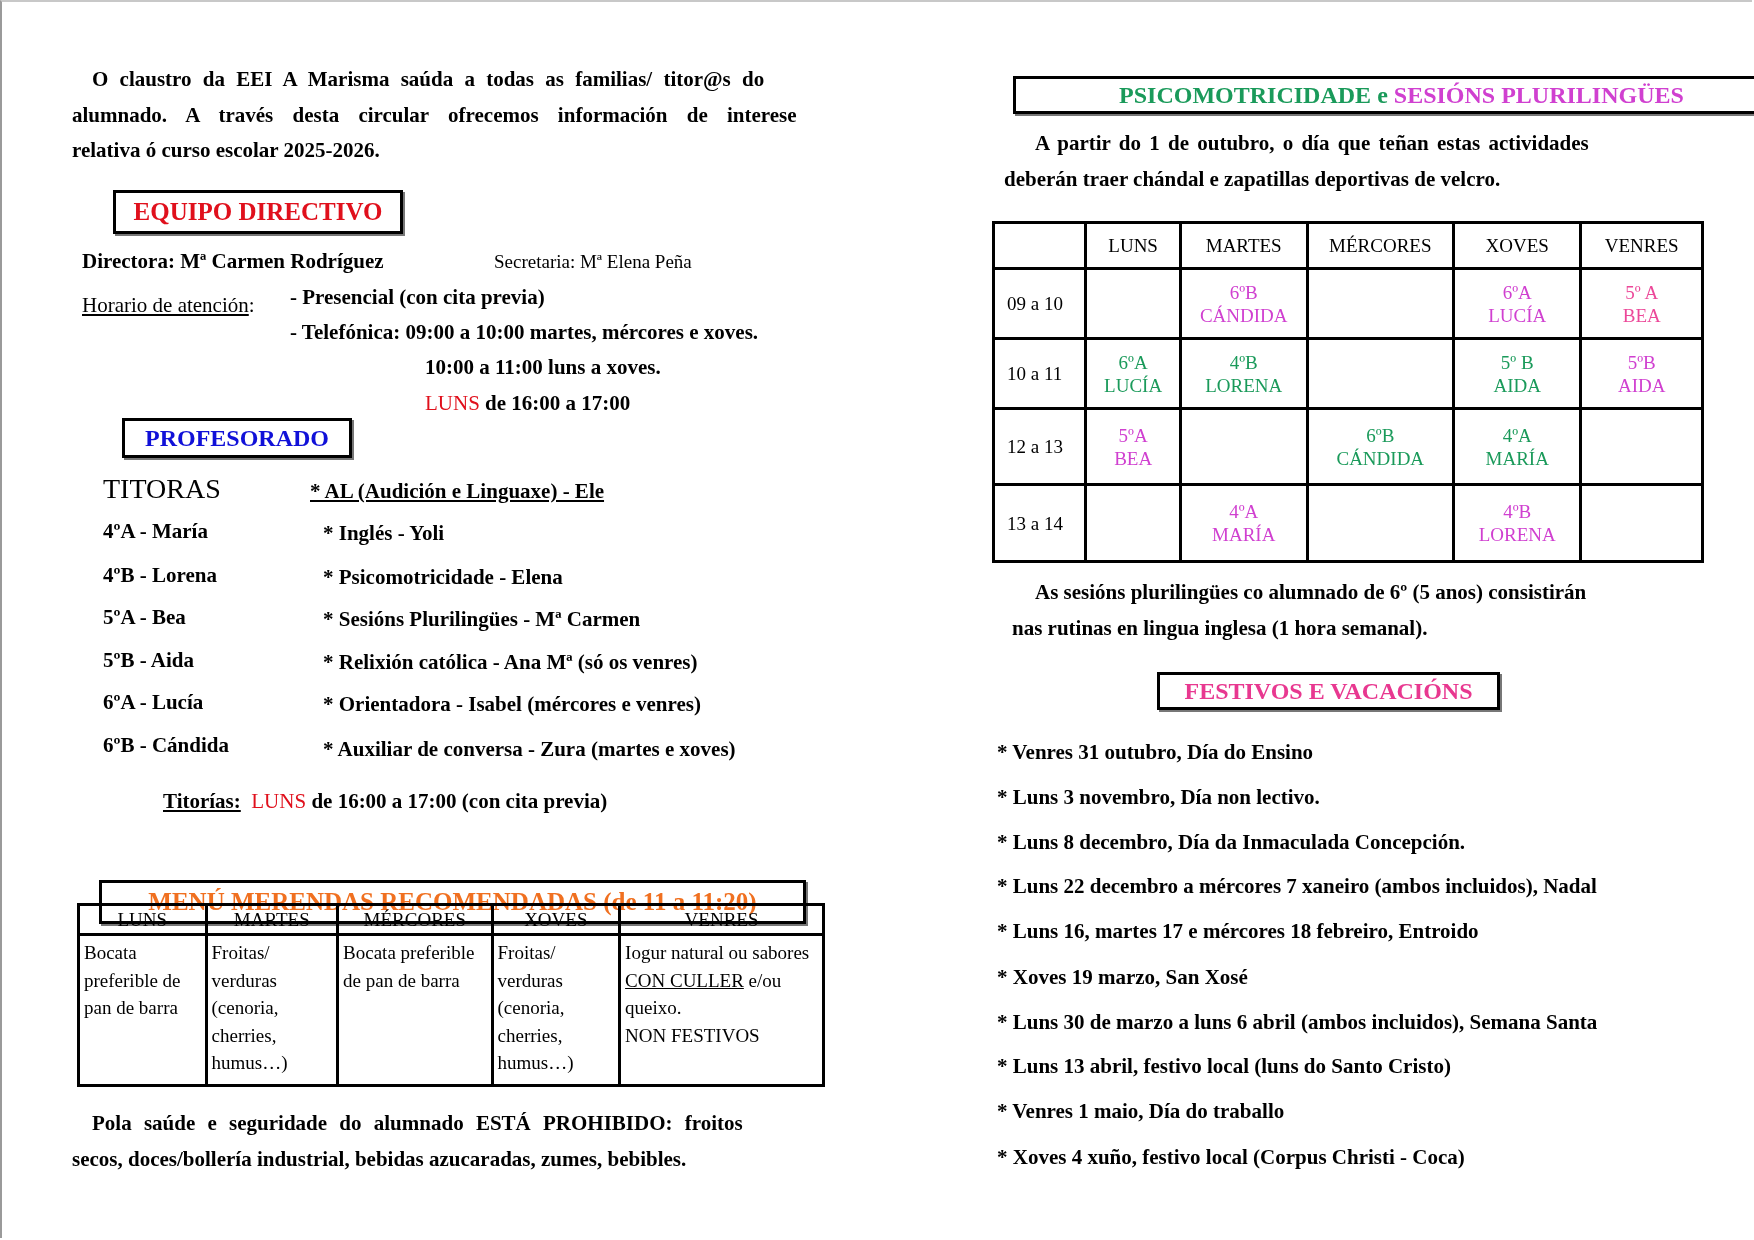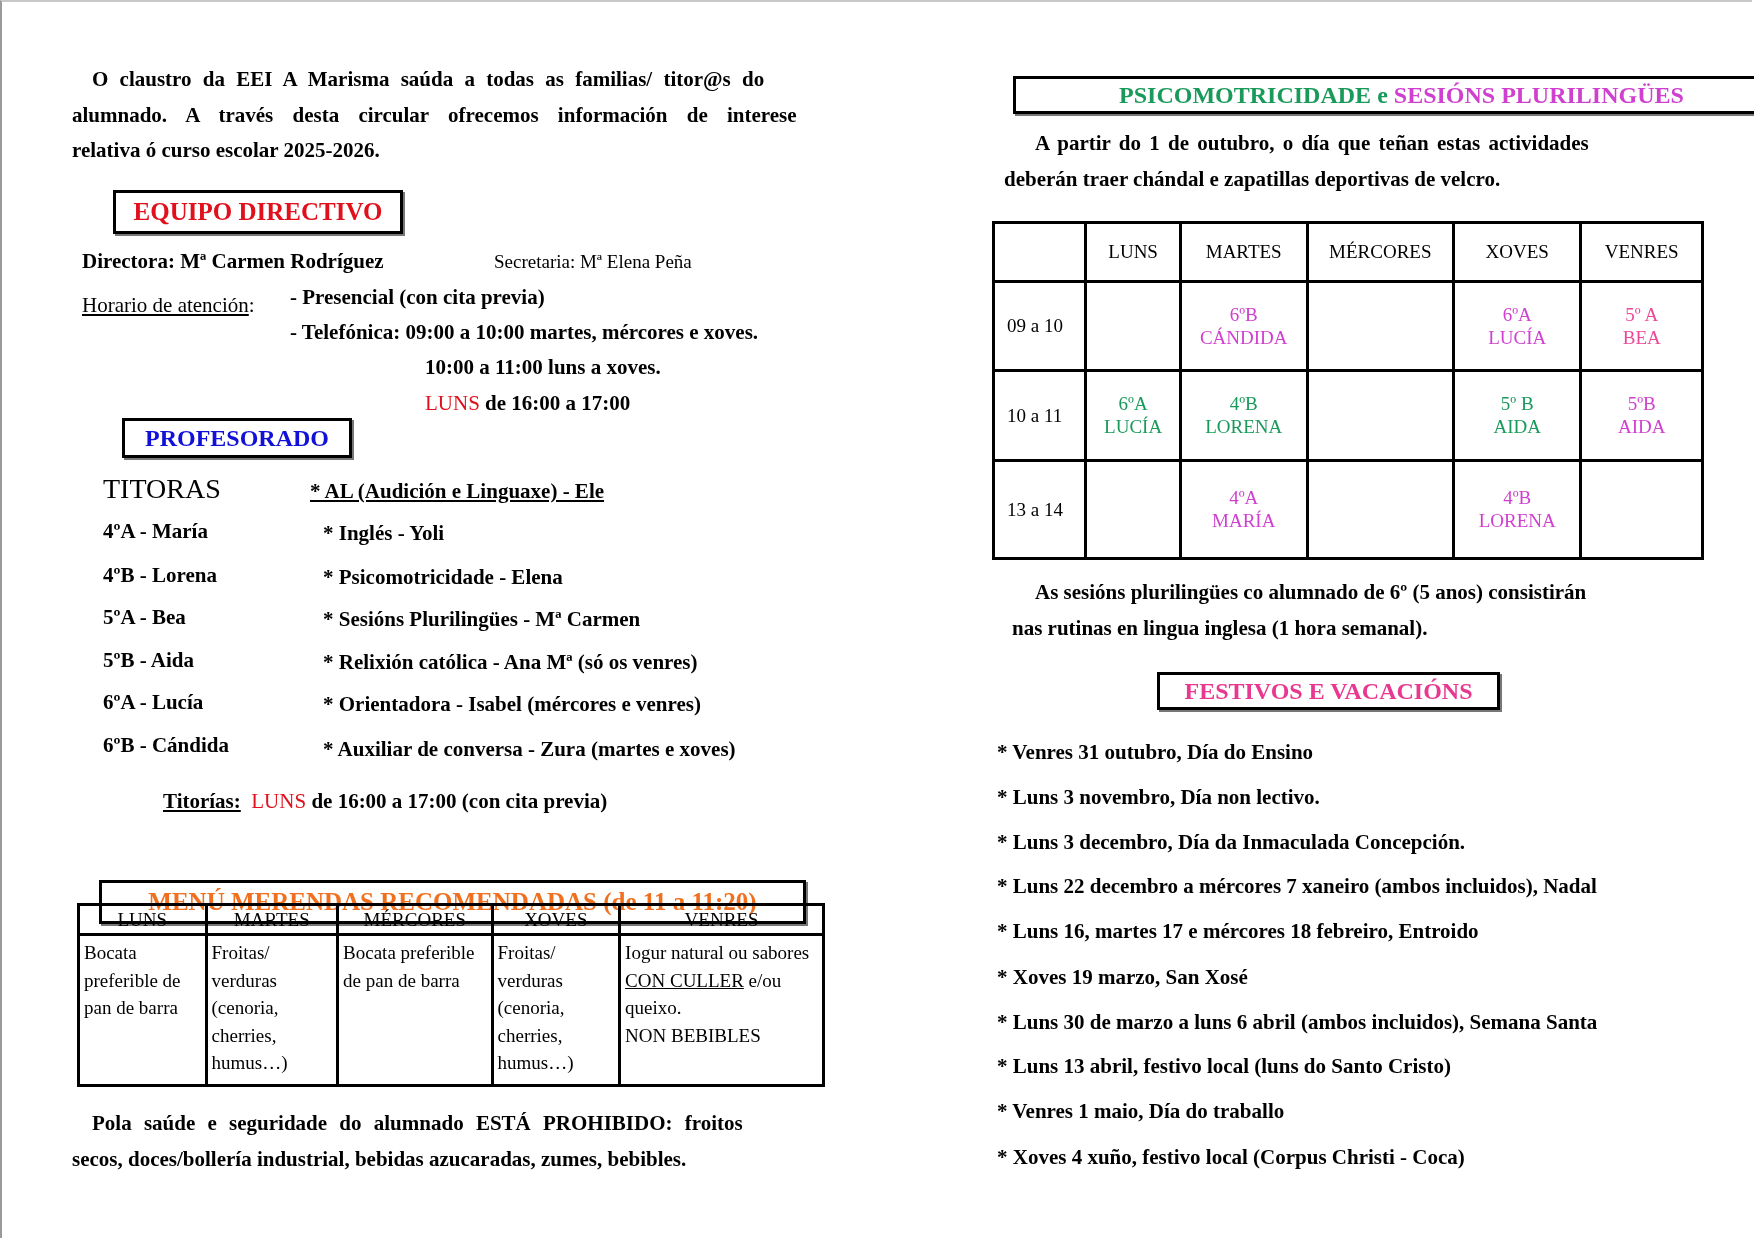--- a/index.html
+++ b/index.html
@@ -103,21 +103,21 @@
     <th>XOVES</th>
     <th>VENRES</th>
   </tr>
   <tr>
     <td>Bocata preferible de pan de barra</td>
     <td>Froitas/ verduras (cenoria, cherries, humus…)</td>
     <td>Bocata preferible de pan de barra</td>
     <td>Froitas/ verduras (cenoria, cherries, humus…)</td>
     <td>
       <span>Iogur natural ou sabores </span><span class="u">CON CULLER</span><span> e/ou queixo.</span><br>
-      <span>NON BEBIBLES</span>
+      <span>NON FESTIVOS</span>
     </td>
   </tr>
 </tbody>
   </table>
 
 <div class="abs txtb justify" style="left:72px; top:1111px; width:782px; text-indent:20px; word-spacing:7px;">Pola saúde e seguridade do alumnado ESTÁ PROHIBIDO: froitos</div>
 <div class="abs txtb" style="left:72px; top:1147px;">secos, doces/bollería industrial, bebidas azucaradas, zumes, bebibles.</div>
 
 <div class="box" style="left:1013px; top:76px; width:777px; height:38px; font-size:24px;">
   <span class="green">PSICOMOTRICIDADE</span>
@@ -175,20 +175,37 @@
     <td></td>
     <td style="color: rgb(26, 154, 90);">
           <div>5º B</div>
           <div>AIDA</div>
         </td>
     <td style="color: rgb(208, 64, 208);">
           <div>5ºB</div>
           <div>AIDA</div>
         </td>
   </tr>
+  <tr style="height:76px">
+    <td class="time">12 a 13</td>
+    <td style="color: rgb(208, 64, 208);">
+          <div>5ºA</div>
+          <div>BEA</div>
+        </td>
+    <td></td>
+    <td style="color: rgb(26, 154, 90);">
+          <div>6ºB</div>
+          <div>CÁNDIDA</div>
+        </td>
+    <td style="color: rgb(26, 154, 90);">
+          <div>4ºA</div>
+          <div>MARÍA</div>
+        </td>
+    <td></td>
+  </tr>
   <tr style="height:77px">
     <td class="time">13 a 14</td>
     <td></td>
     <td style="color: rgb(208, 64, 208);">
           <div>4ºA</div>
           <div>MARÍA</div>
         </td>
     <td></td>
     <td style="color: rgb(208, 64, 208);">
           <div>4ºB</div>
@@ -200,21 +217,21 @@
   </table>
 
 <div class="abs txtb" style="left:1035px; top:580px;">As sesións plurilingües co alumnado de 6º (5 anos) consistirán</div>
 <div class="abs txtb" style="left:1012px; top:616px;">nas rutinas en lingua inglesa (1 hora semanal).</div>
 
 <div class="box pink" style="left:1157px; top:672px; width:343px; height:38px; font-size:24px;">FESTIVOS E VACACIÓNS</div>
 
 <div>
   <div class="abs txtb" style="left:997px; top:740px;">* Venres 31 outubro,  Día do Ensino</div>
   <div class="abs txtb" style="left:997px; top:785px;">* Luns 3 novembro, Día non lectivo.</div>
-  <div class="abs txtb" style="left:997px; top:830px;">* Luns 3 decembro, Día da Inmaculada Concepción.</div>
+  <div class="abs txtb" style="left:997px; top:830px;">* Luns 8 decembro, Día da Inmaculada Concepción.</div>
   <div class="abs txtb" style="left:997px; top:874px;">*  Luns 22 decembro a mércores 7 xaneiro (ambos incluidos), Nadal</div>
   <div class="abs txtb" style="left:997px; top:919px;">* Luns 16, martes 17 e mércores 18 febreiro, Entroido</div>
   <div class="abs txtb" style="left:997px; top:965px;">* Xoves 19 marzo, San Xosé</div>
   <div class="abs txtb" style="left:997px; top:1010px;">* Luns 30 de marzo a  luns 6 abril (ambos incluidos),  Semana Santa</div>
   <div class="abs txtb" style="left:997px; top:1054px;">* Luns 13 abril, festivo local (luns do Santo Cristo)</div>
   <div class="abs txtb" style="left:997px; top:1099px;">* Venres 1 maio, Día do traballo</div>
   <div class="abs txtb" style="left:997px; top:1145px;">* Xoves  4 xuño,  festivo local (Corpus Christi - Coca)</div>
 </div>
 
 </body></html>

